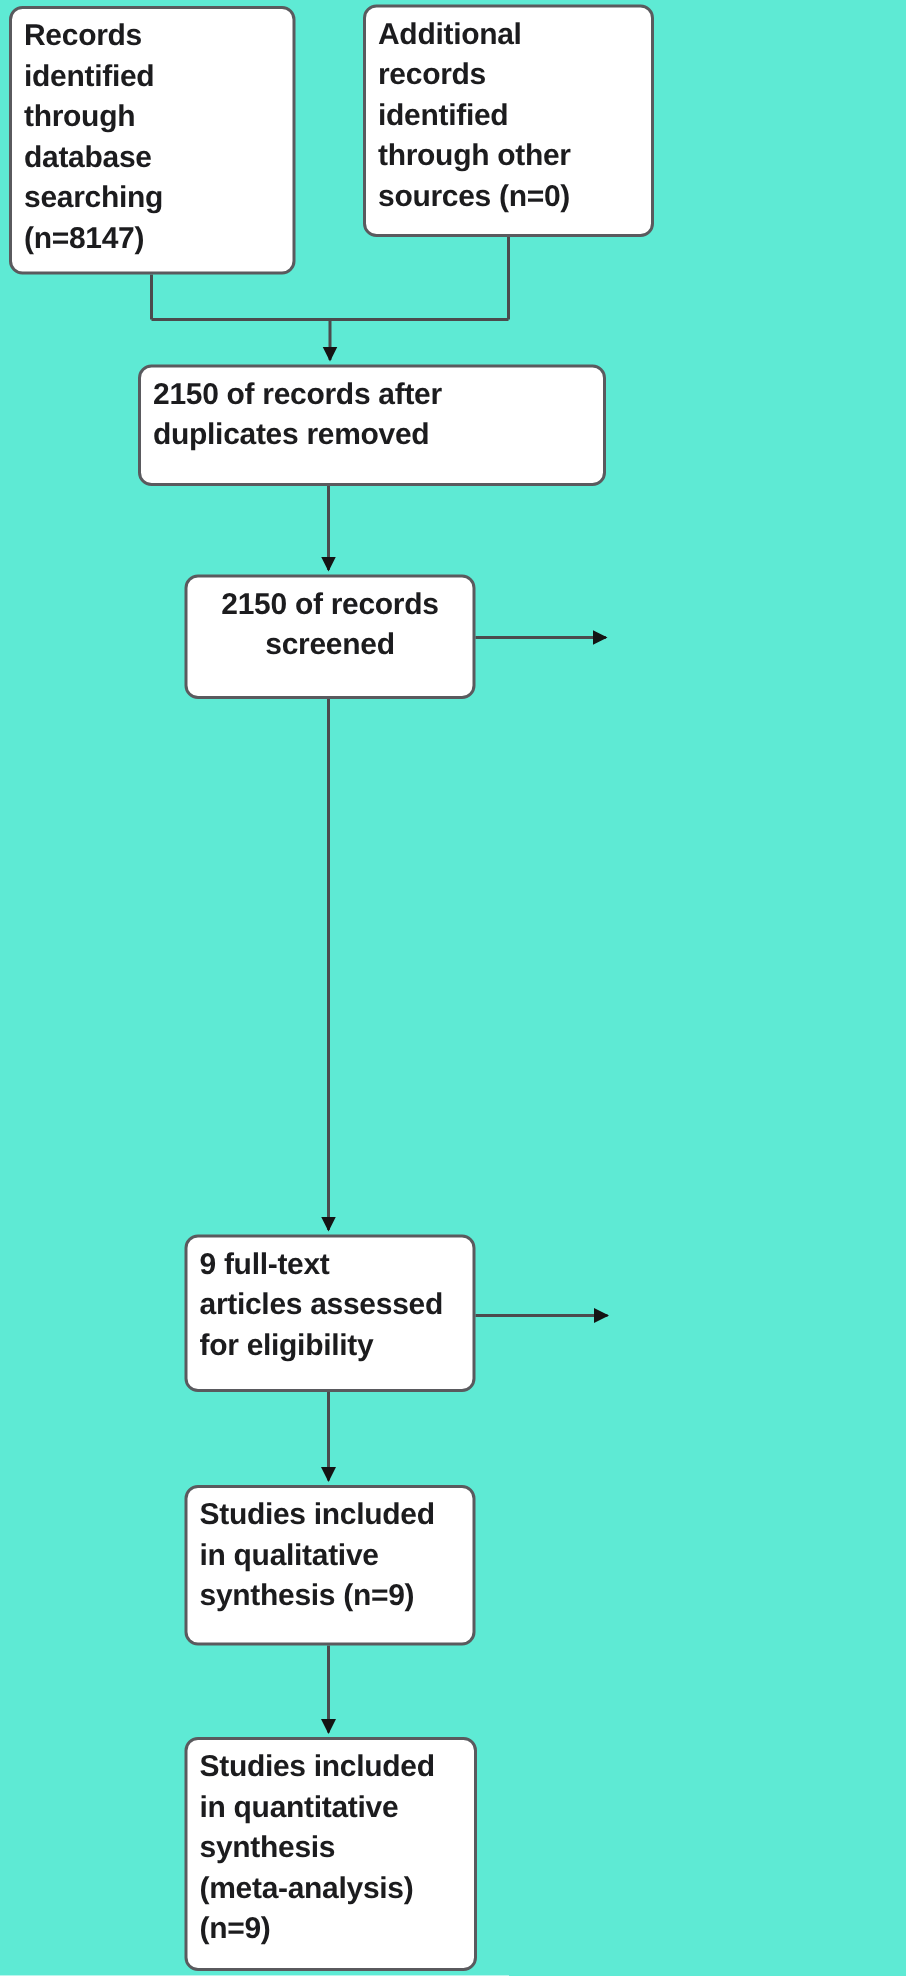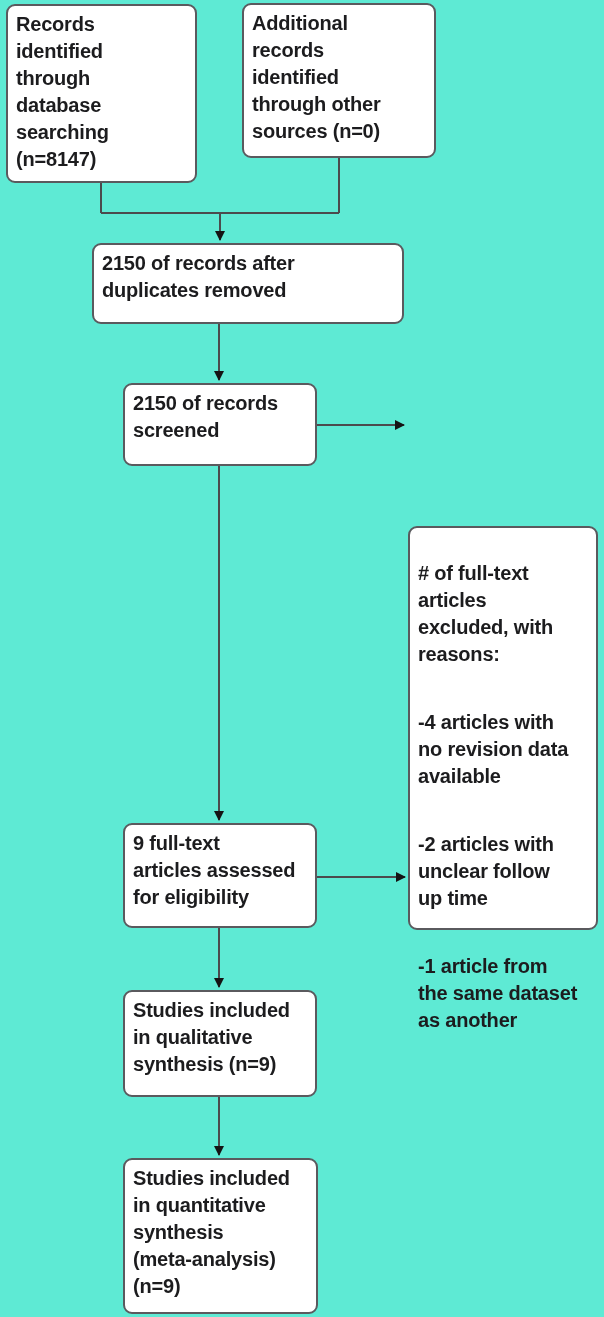--- a/index.html
+++ b/index.html
@@ -33,21 +33,21 @@
   .box p {
     margin: 0 0 14px 0;
     white-space: pre-line;
   }
   .box p:last-child { margin-bottom: 0; }
 
   
   .b-identified   { left: 6px;   top: 4px;    width: 191px; height: 179px; }
   .b-additional   { left: 242px; top: 3px;    width: 194px; height: 155px; }
   .b-duplicates   { left: 63px;  top: 243px;  width: 312px; height: 81px; margin-left: 29px;  }
-  .b-screened     { left: 123px; top: 383px;  width: 194px; height: 83px;  }
+  .b-screened     { left: 123px; top: 383px;  width: 194px; height: 83px; text-align: center;  }
   .b-excluded     { left: 407px; top: 383px;  width: 190px; height: 83px;  }
   .b-reasons      { left: 408px; top: 526px;  width: 190px; height: 404px; }
   .b-fulltext     { left: 123px; top: 823px;  width: 194px; height: 105px; }
   .b-qualitative  { left: 123px; top: 990px;  width: 194px; height: 107px; }
   .b-quantitative { left: 123px; top: 1158px; width: 195px; height: 156px; }
 </style>
 </head>
 <body>
 
 <div class="canvas">
@@ -92,35 +92,20 @@
 through other
 sources (n=0)</div>
 
   <div class="box b-duplicates">2150 of records after
 duplicates removed</div>
 
   <div class="box b-screened">2150 of records
 screened</div>
 
 
-  <div class="box b-reasons">
-    <p># of full-text
-articles
-excluded, with
-reasons:</p>
-    <p>-4 articles with
-no revision data
-available</p>
-    <p>-2 articles with
-unclear follow
-up time</p>
-    <p>-1 article from
-the same dataset
-as another</p>
-  </div>
 
   <div class="box b-fulltext">9 full-text
 articles assessed
 for eligibility</div>
 
   <div class="box b-qualitative">Studies included
 in qualitative
 synthesis (n=9)</div>
 
   <div class="box b-quantitative">Studies included

